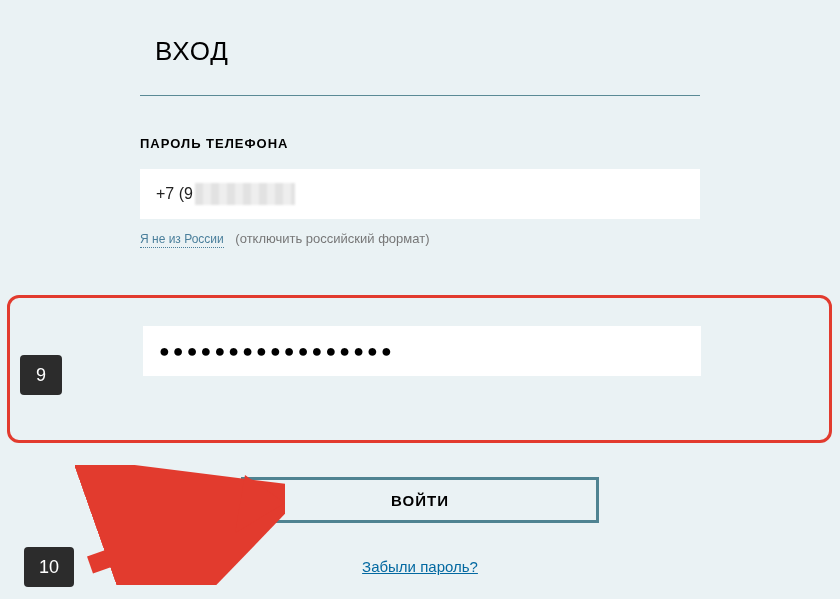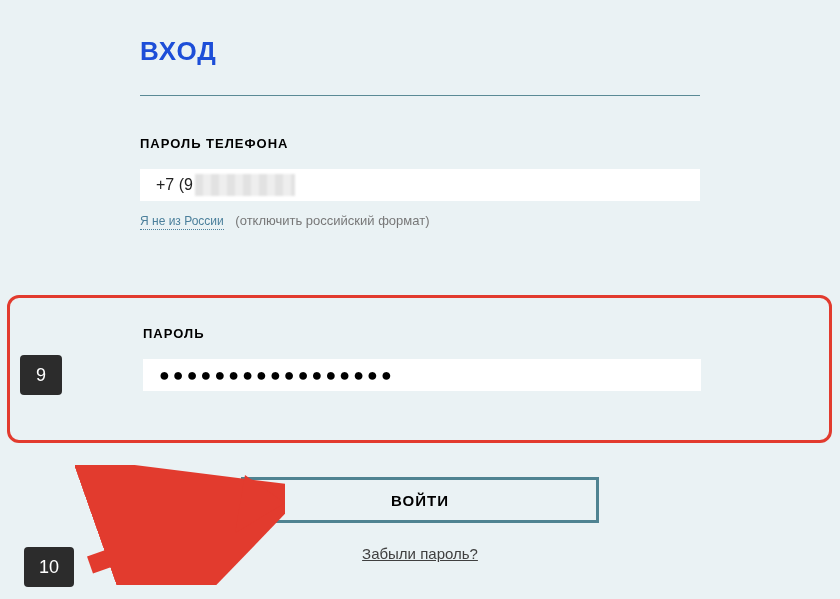--- a/index.html
+++ b/index.html
@@ -13,40 +13,41 @@
       width: 840px;
       height: 599px;
       position: relative;
       overflow: hidden;
     }
     .container {
       padding: 36px 140px 0 140px;
     }
     .title {
       font-size: 26px;
-      font-weight: 700;
+      font-weight: 400;
       letter-spacing: 1px;
-      color: #1d4ed8;
+      color: #000000;
       margin-bottom: 28px;
+      margin-left: 15px;
     }
     .divider {
       border: none;
       border-top: 1px solid #5a8a95;
       margin-bottom: 40px;
     }
     .field-label {
       font-size: 13px;
       font-weight: 900;
       letter-spacing: 1px;
       color: #000;
       margin-bottom: 18px;
     }
     .input-wrap {
       background: #fff;
-      height: 32px;
+      height: 50px;
       width: 100%;
       display: flex;
       align-items: center;
       padding: 0 16px;
       margin-bottom: 12px;
     }
     .phone-prefix {
       font-size: 16px;
       color: #222;
       margin-right: 2px;
@@ -101,25 +102,25 @@
       border: 3px solid #4f8391;
       background: transparent;
       font-size: 15px;
       font-weight: 900;
       letter-spacing: 1px;
       color: #000;
       cursor: pointer;
       display: flex;
       align-items: center;
       justify-content: center;
-      margin-bottom: 22px;
+      margin-bottom: 35px;
     }
     .forgot-link {
       font-size: 15px;
-      color: #404040;
+      color: #0369a1;
       text-decoration: underline;
       cursor: pointer;
     }
     .badge {
       position: absolute;
       background: #2c2c2c;
       color: #fff;
       font-size: 18px;
       font-weight: 500;
       width: 42px;
@@ -160,21 +161,20 @@
     <span class="phone-prefix">+7 (9</span>
     <span class="phone-blur"></span>
   </div>
   <div class="hint-row">
     <span class="hint-link">Я не из России</span>
     <span>(отключить российский формат)</span>
   </div>
 </div>
 
 <div class="password-box">
-  <div class="field-label">ПАРОЛЬ</div>
   <div class="input-wrap">
     <span class="password-dots">●●●●●●●●●●●●●●●●●</span>
   </div>
 </div>
 
 <div class="submit-wrap">
   <div class="submit-btn">
     <span>ВОЙТИ</span>
   </div>
   <a class="forgot-link">Забыли пароль?</a>

